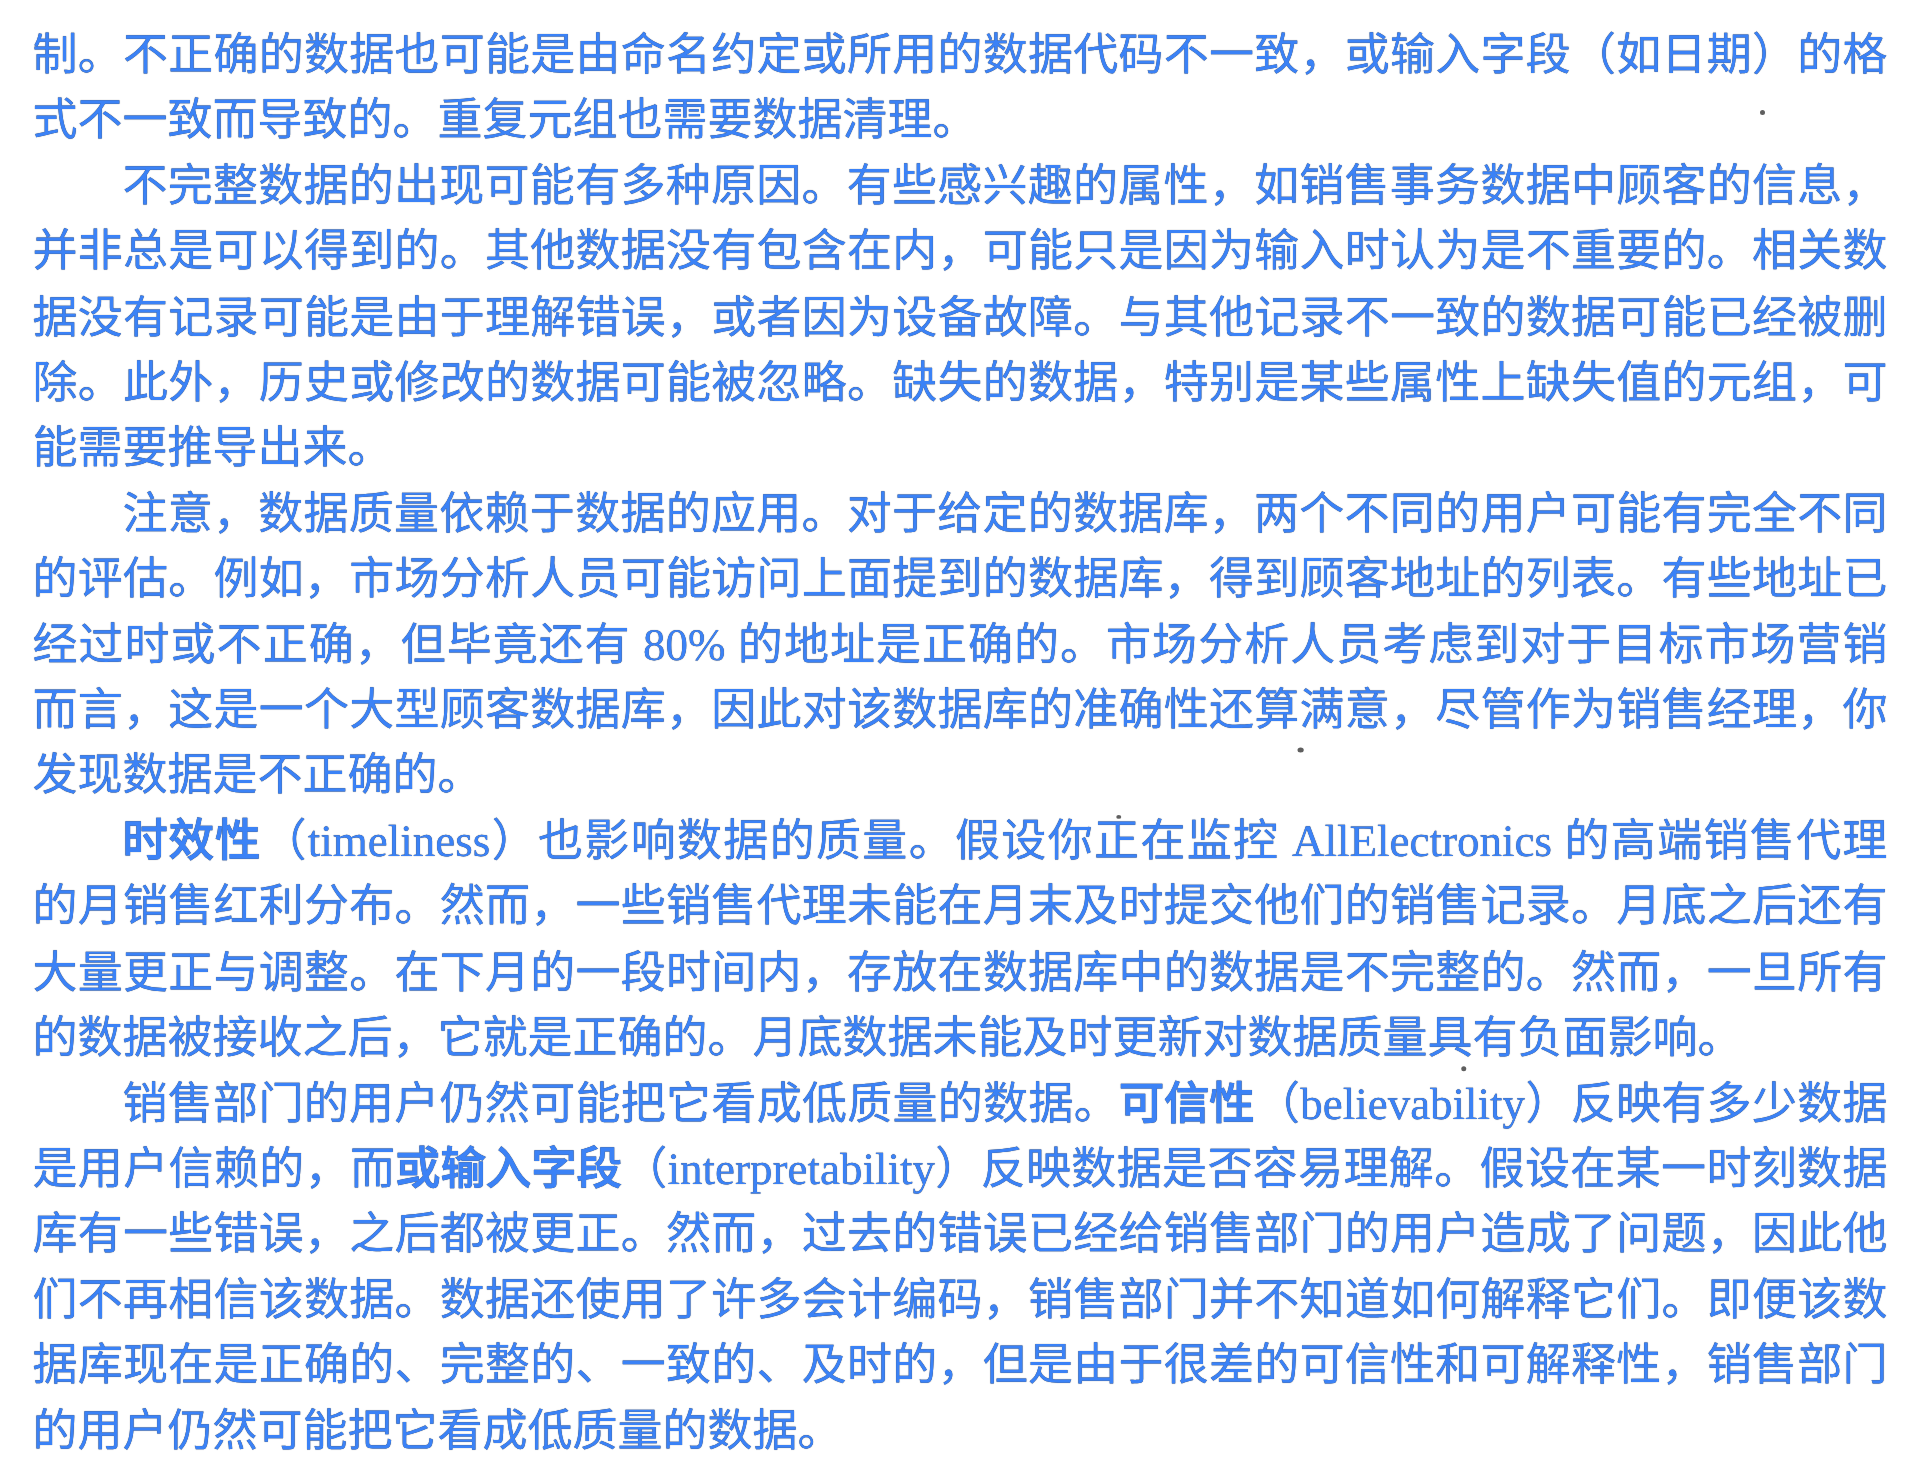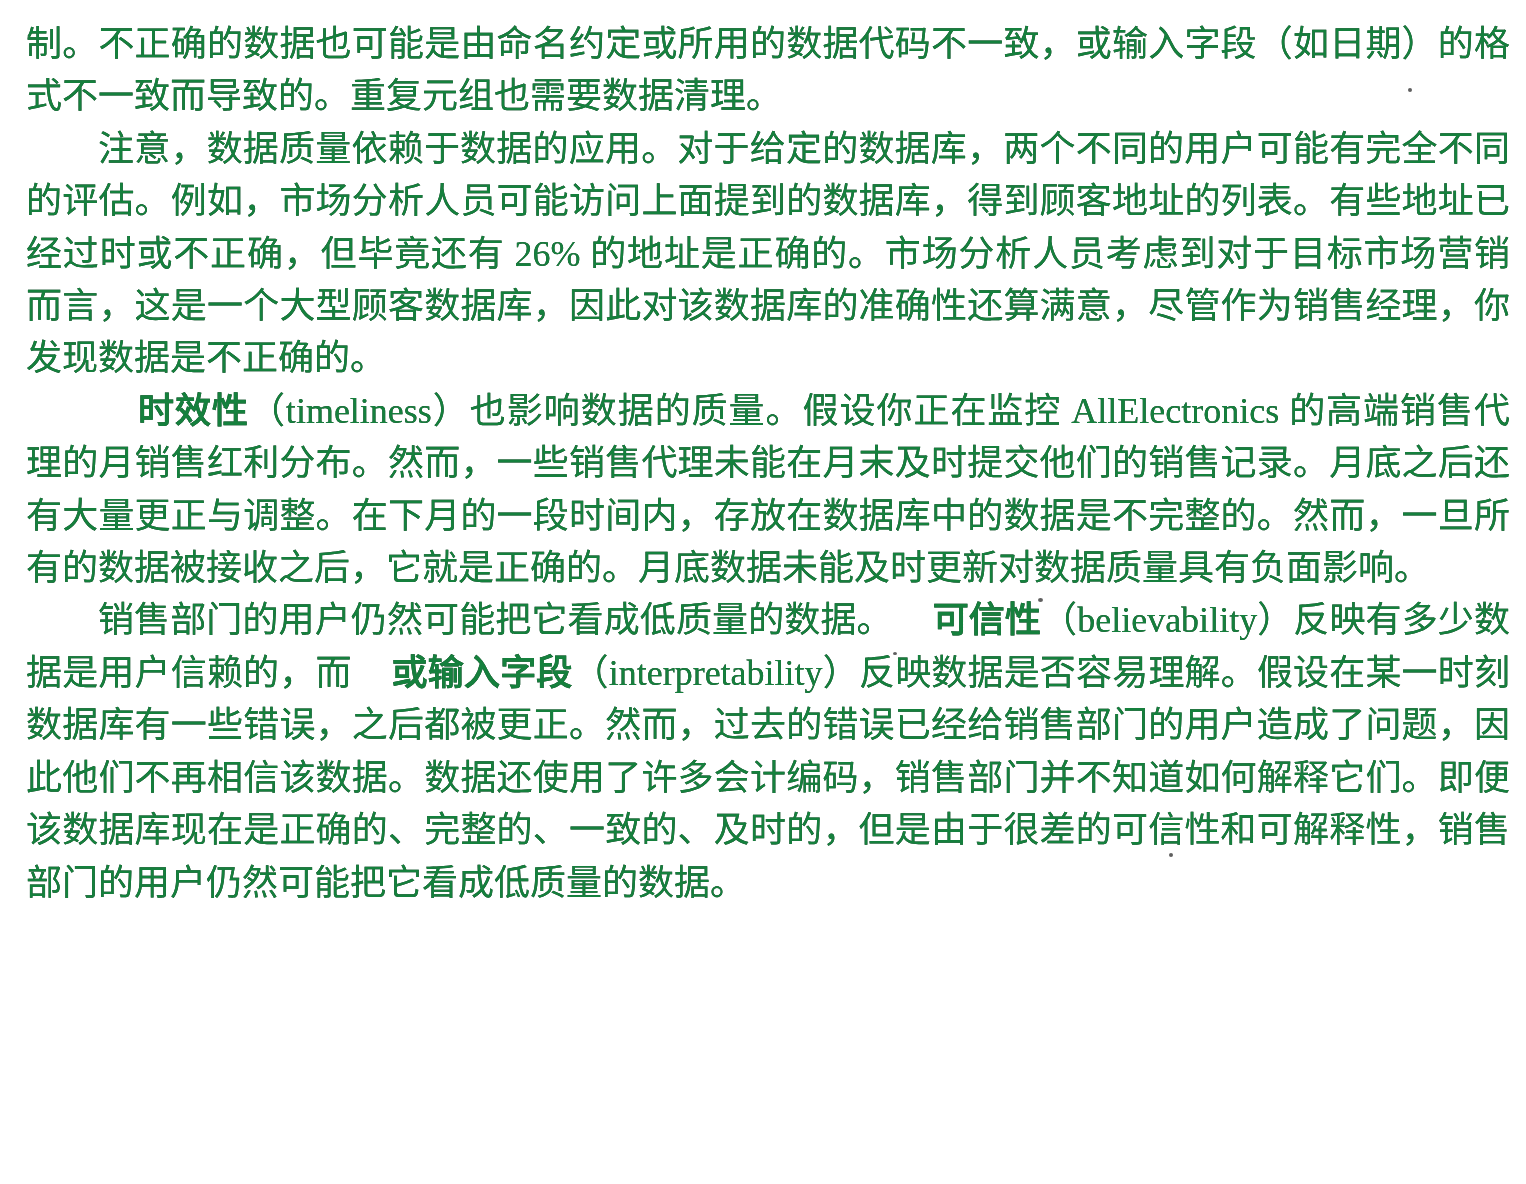--- a/index.html
+++ b/index.html
@@ -14,57 +14,57 @@
     position: relative;
   }
   .page {
     box-sizing: border-box;
     width: 1526px;
     height: 1184px;
     padding: 18px 16px 0 26px;
     font-family: "Liberation Serif", "DejaVu Serif", serif;
     font-size: 36px;
     line-height: 52.4px;
-    color: #15803d;
+    color: #3b82f6;
     
     text-shadow: 0 0 0.6px rgba(0,0,0,0.85);
   }
   .page p {
     margin: 0;
     text-align: justify;
     text-justify: inter-character;
     text-align-last: left;
   }
   .page p.indent {
     text-indent: 2em;
   }
   .page b {
     font-weight: bold;
-    margin-left: 40px;
   }
   .speck {
     position: absolute;
     background: #2a2a2a;
     border-radius: 50%;
     width: 4px;
     height: 4px;
     opacity: 0.75;
   }
   .speck.s1 { left: 1408px; top: 88px; }
   .speck.s2 { left: 1038px; top: 598px; width: 5px; height: 4px; }
   .speck.s3 { left: 893px;  top: 652px; width: 4px; height: 3px; }
   .speck.s4 { left: 1169px; top: 853px; }
 </style>
 </head>
 <body>
 
 <div class="page">
   <div id="text-body">
       <p class=""><span>制。不正确的数据也可能是由命名约定或所用的数据代码不一致，或输入字段（如日期）的格式不一致而导致的。重复元组也需要数据清理。</span></p>
-      <p class="indent"><span>注意，数据质量依赖于数据的应用。对于给定的数据库，两个不同的用户可能有完全不同的评估。例如，市场分析人员可能访问上面提到的数据库，得到顾客地址的列表。有些地址已经过时或不正确，但毕竟还有 26% 的地址是正确的。市场分析人员考虑到对于目标市场营销而言，这是一个大型顾客数据库，因此对该数据库的准确性还算满意，尽管作为销售经理，你发现数据是不正确的。</span></p>
+      <p class="indent"><span>不完整数据的出现可能有多种原因。有些感兴趣的属性，如销售事务数据中顾客的信息，并非总是可以得到的。其他数据没有包含在内，可能只是因为输入时认为是不重要的。相关数据没有记录可能是由于理解错误，或者因为设备故障。与其他记录不一致的数据可能已经被删除。此外，历史或修改的数据可能被忽略。缺失的数据，特别是某些属性上缺失值的元组，可能需要推导出来。</span></p>
+      <p class="indent"><span>注意，数据质量依赖于数据的应用。对于给定的数据库，两个不同的用户可能有完全不同的评估。例如，市场分析人员可能访问上面提到的数据库，得到顾客地址的列表。有些地址已经过时或不正确，但毕竟还有 80% 的地址是正确的。市场分析人员考虑到对于目标市场营销而言，这是一个大型顾客数据库，因此对该数据库的准确性还算满意，尽管作为销售经理，你发现数据是不正确的。</span></p>
       <p class="indent"><b>时效性</b><span>（timeliness）也影响数据的质量。假设你正在监控 AllElectronics 的高端销售代理的月销售红利分布。然而，一些销售代理未能在月末及时提交他们的销售记录。月底之后还有大量更正与调整。在下月的一段时间内，存放在数据库中的数据是不完整的。然而，一旦所有的数据被接收之后，它就是正确的。月底数据未能及时更新对数据质量具有负面影响。</span></p>
       <p class="indent"><span>销售部门的用户仍然可能把它看成低质量的数据。</span><b>可信性</b><span>（believability）反映有多少数据是用户信赖的，而</span><b>或输入字段</b><span>（interpretability）反映数据是否容易理解。假设在某一时刻数据库有一些错误，之后都被更正。然而，过去的错误已经给销售部门的用户造成了问题，因此他们不再相信该数据。数据还使用了许多会计编码，销售部门并不知道如何解释它们。即便该数据库现在是正确的、完整的、一致的、及时的，但是由于很差的可信性和可解释性，销售部门的用户仍然可能把它看成低质量的数据。</span></p>
     </div>
 </div>
 
 <div class="speck s1"></div>
 <div class="speck s2"></div>
 <div class="speck s3"></div>
 <div class="speck s4"></div>
 

